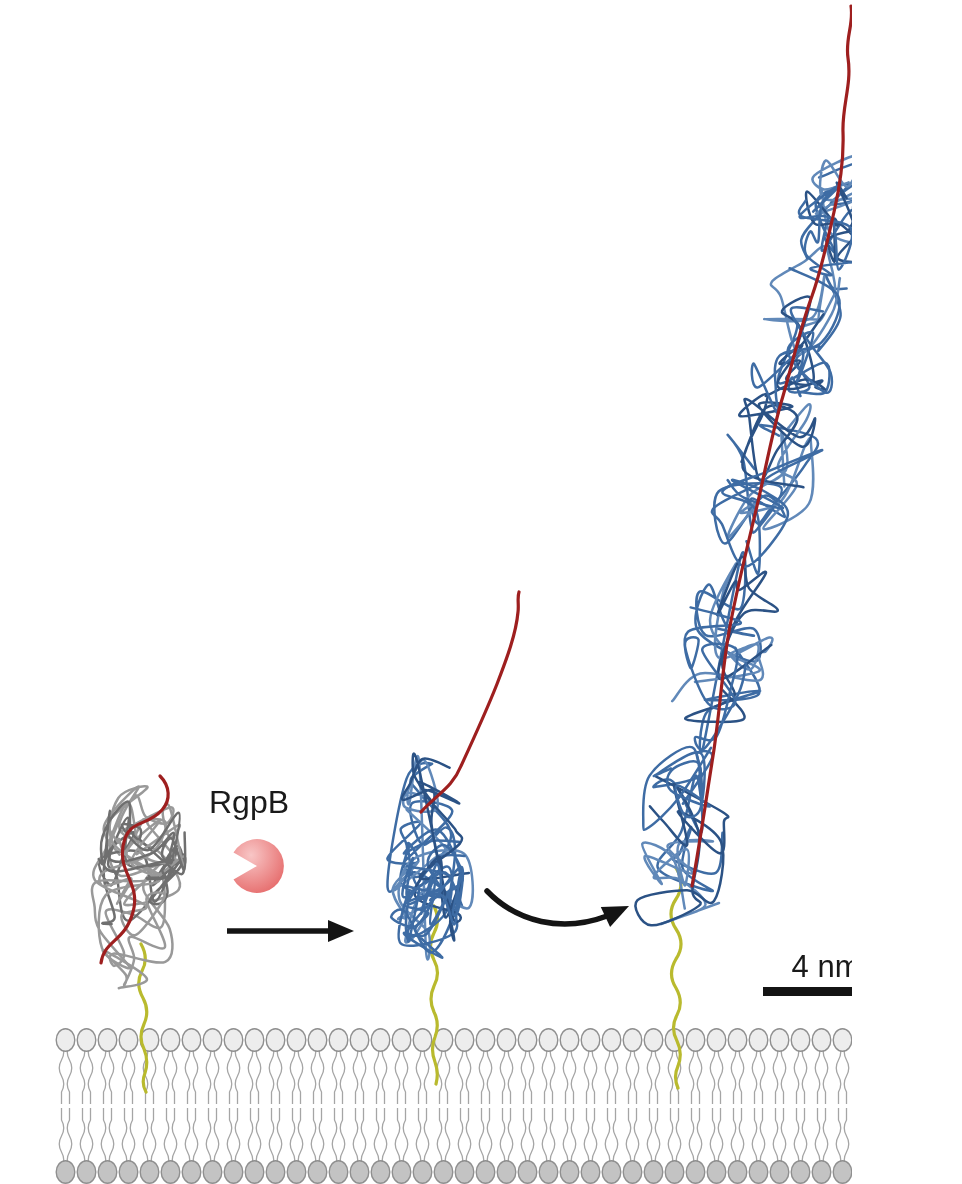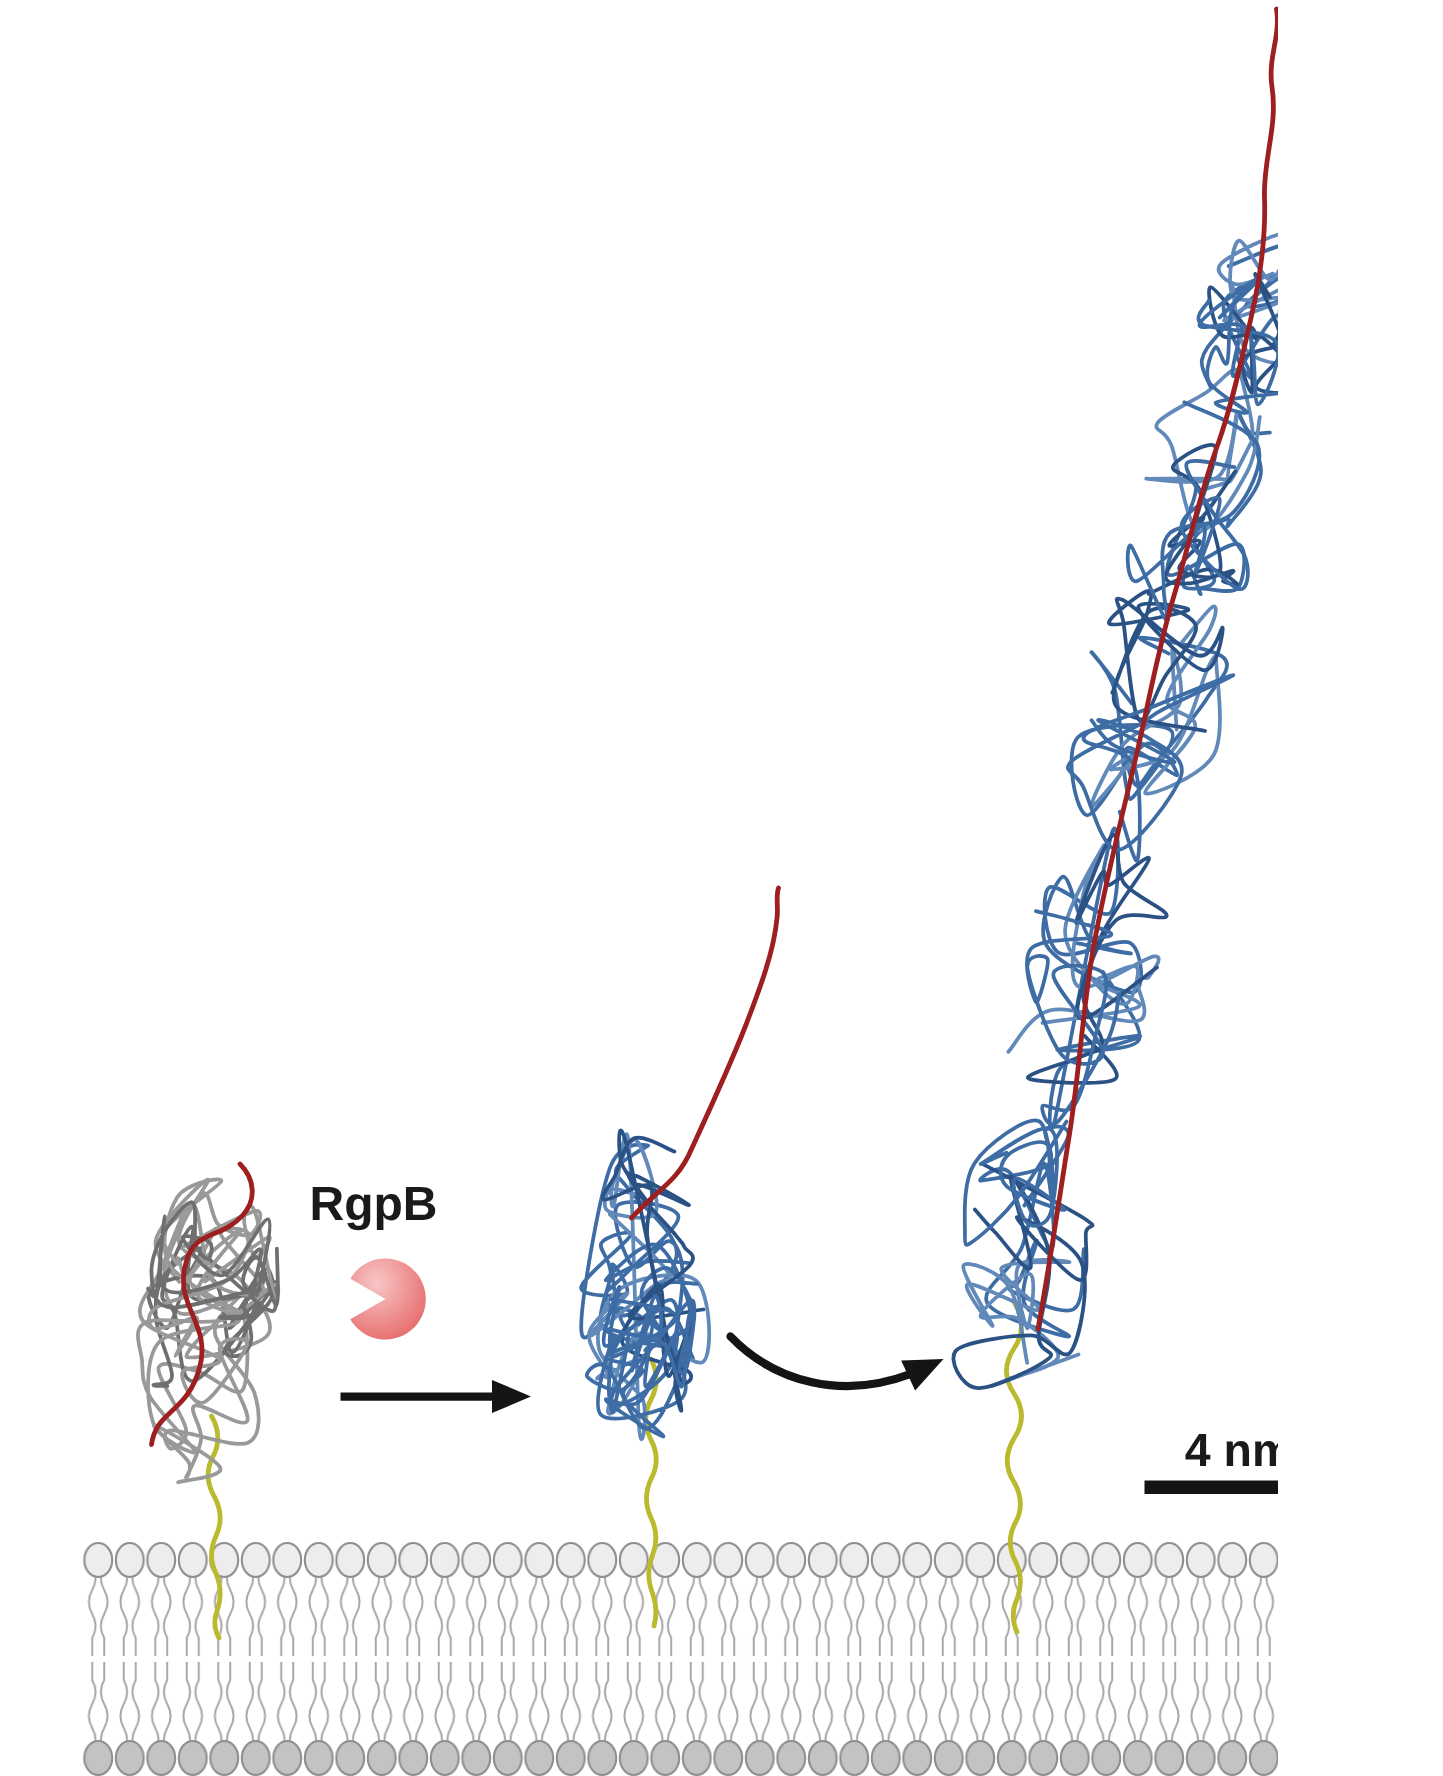--- a/index.html
+++ b/index.html
@@ -1,16 +1,16 @@
 <!DOCTYPE html>
 <html style="--ribbon-gray: #999999; --ribbon-gray-dark: #6f6f6f; --ribbon-blue: #3e6ca4; --ribbon-blue-light: #6189b9; --ribbon-blue-dark: #2b5285; --strand-red: #9e1f1f; --anchor-yellow: #b9ba2e; --membrane-head-top: #ededed; --membrane-head-bottom: #c3c3c3; --membrane-outline: #8f8f8f; --membrane-tail: #a5a5a5; --enzyme-pink-light: #f8c6c6; --enzyme-pink-dark: #e25757; --arrow-black: #141414; --label-text: #1a1a1a;"><head>
 <meta charset="utf-8">
 <style>
   html,body{margin:0;padding:0;background:#ffffff;}
-  .fig{width:852px;height:1184px;position:relative;background:#fff;overflow:hidden;font-weight:bold;}
+  .fig{width:852px;height:1184px;position:relative;background:#fff;overflow:hidden;}
   svg{display:block;}
   text{font-family:"Liberation Sans", sans-serif; fill:var(--label-text,#1a1a1a);}
   .big-label{font-size:32px;}
   .scale-label{font-size:31px;}
 </style>
 </head>
 <body>
 
 <div class="fig">
 <svg width="962" height="1184" viewBox="0 0 962 1184">

